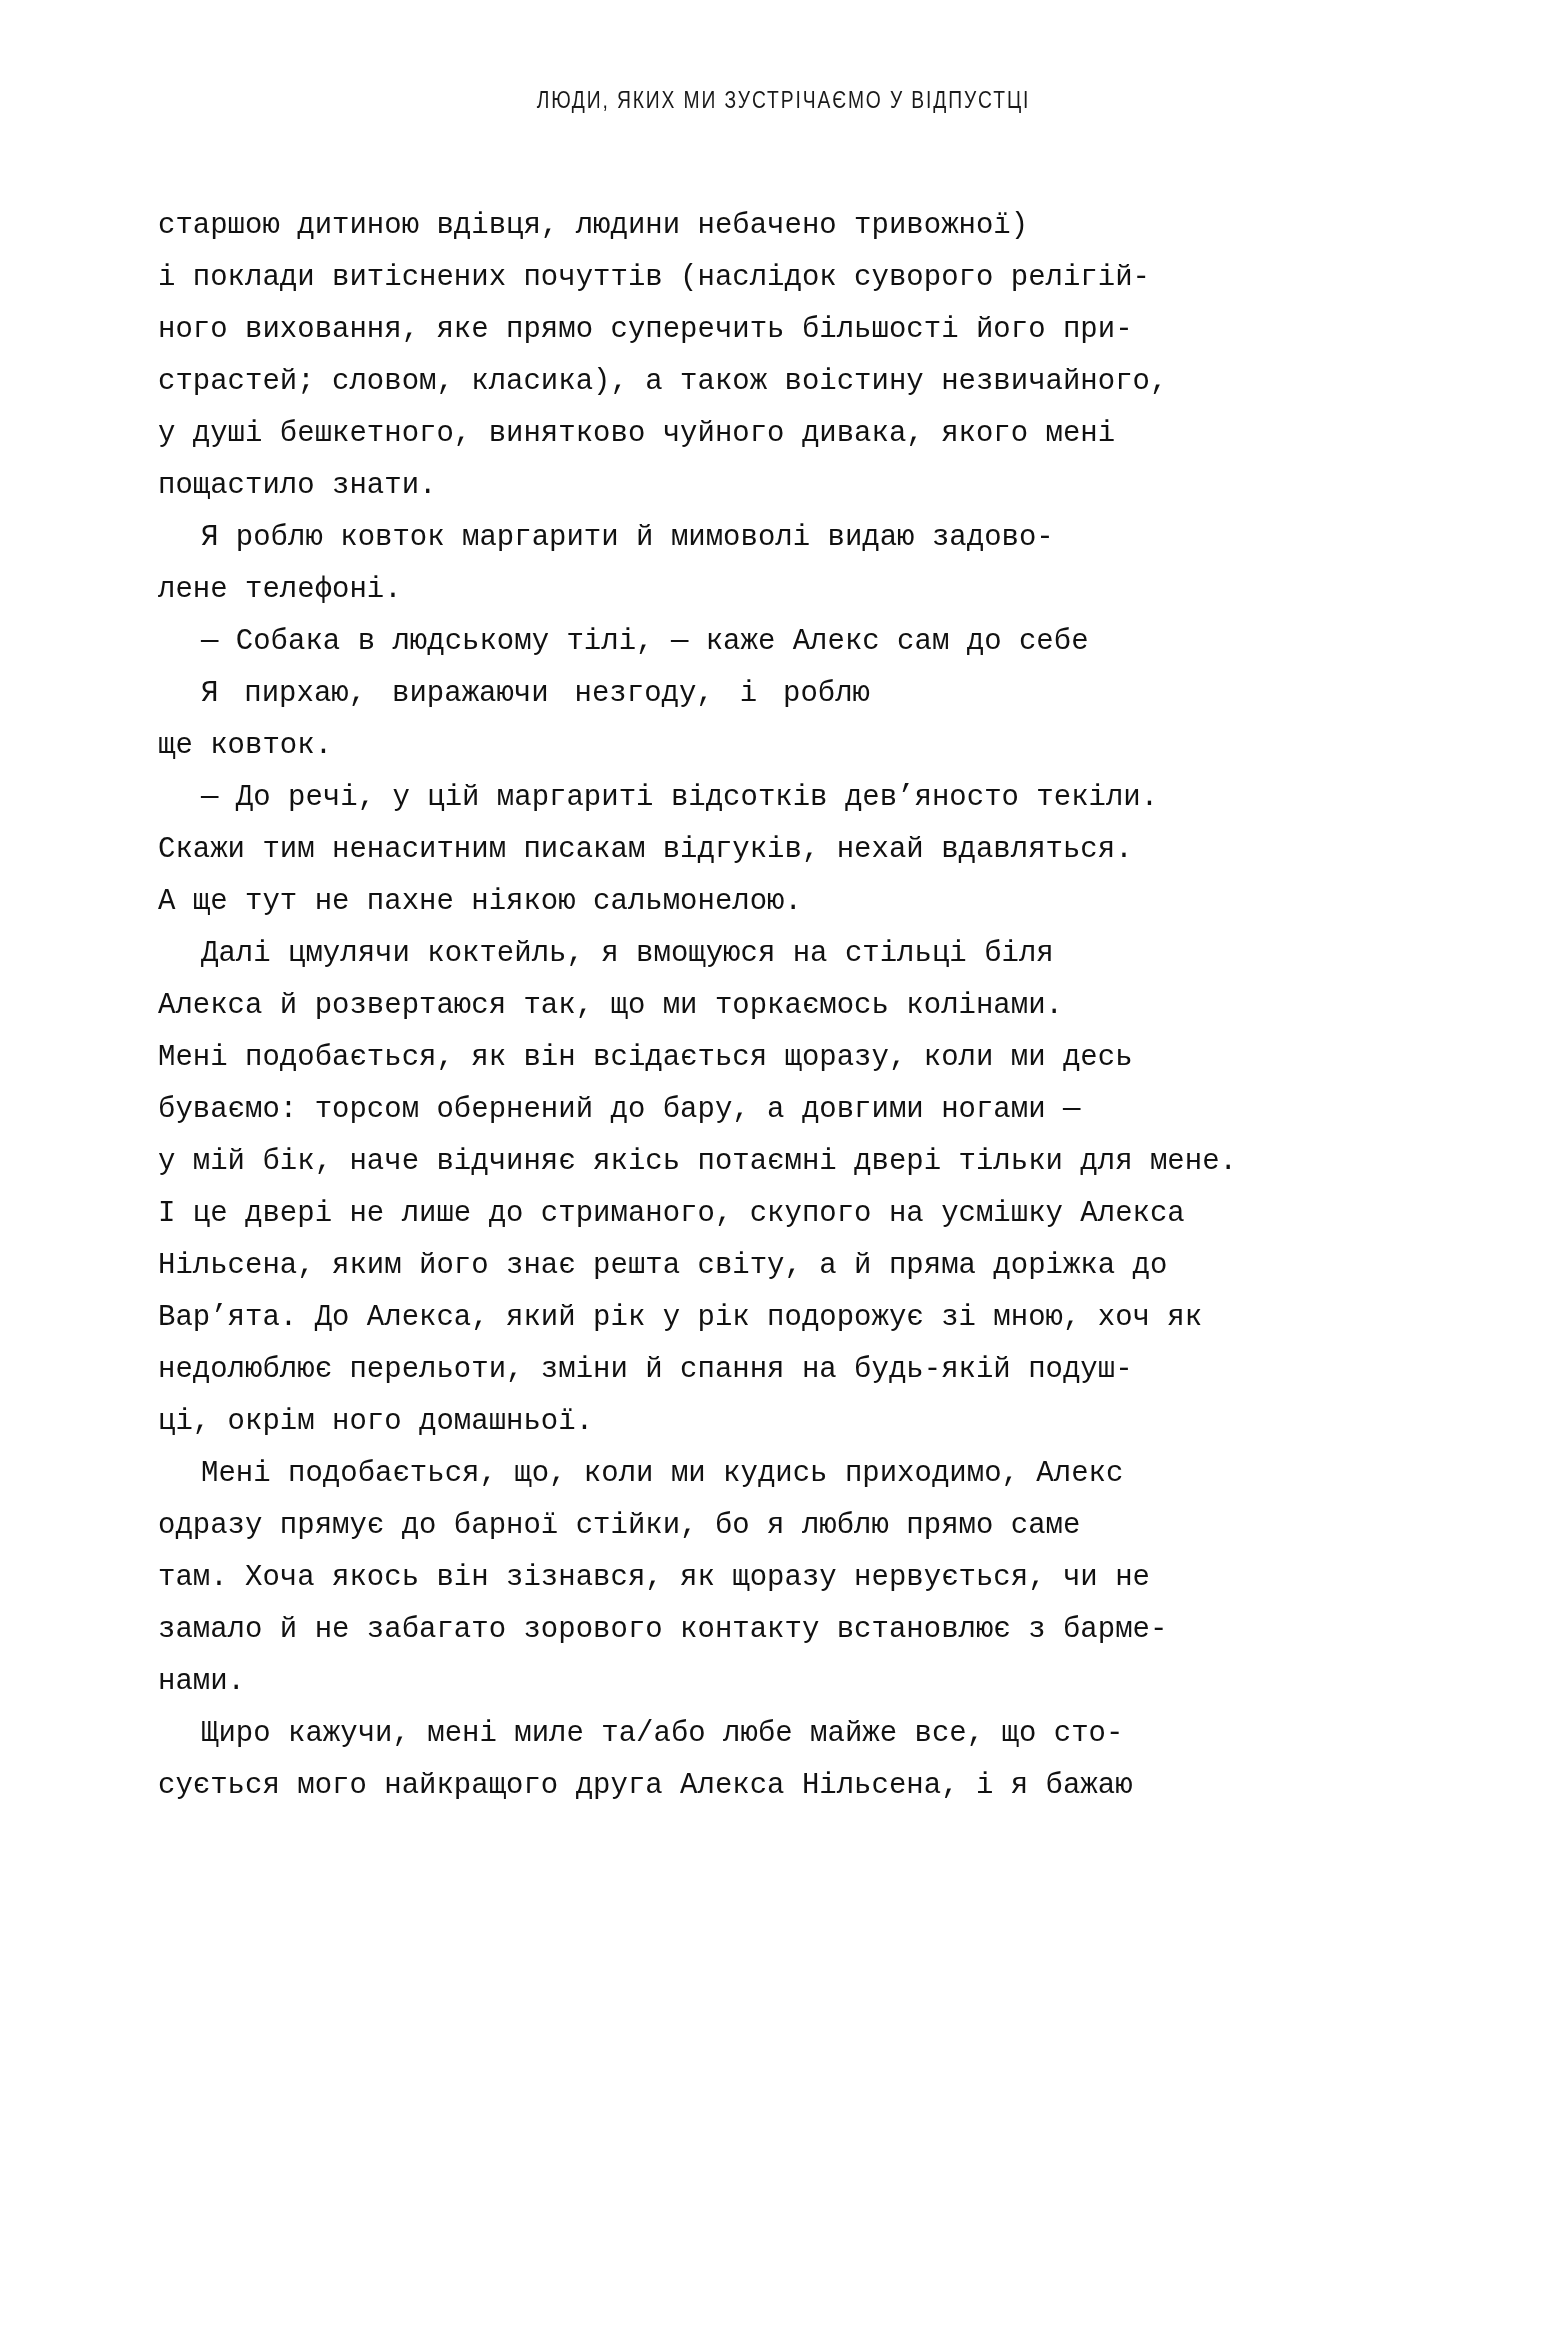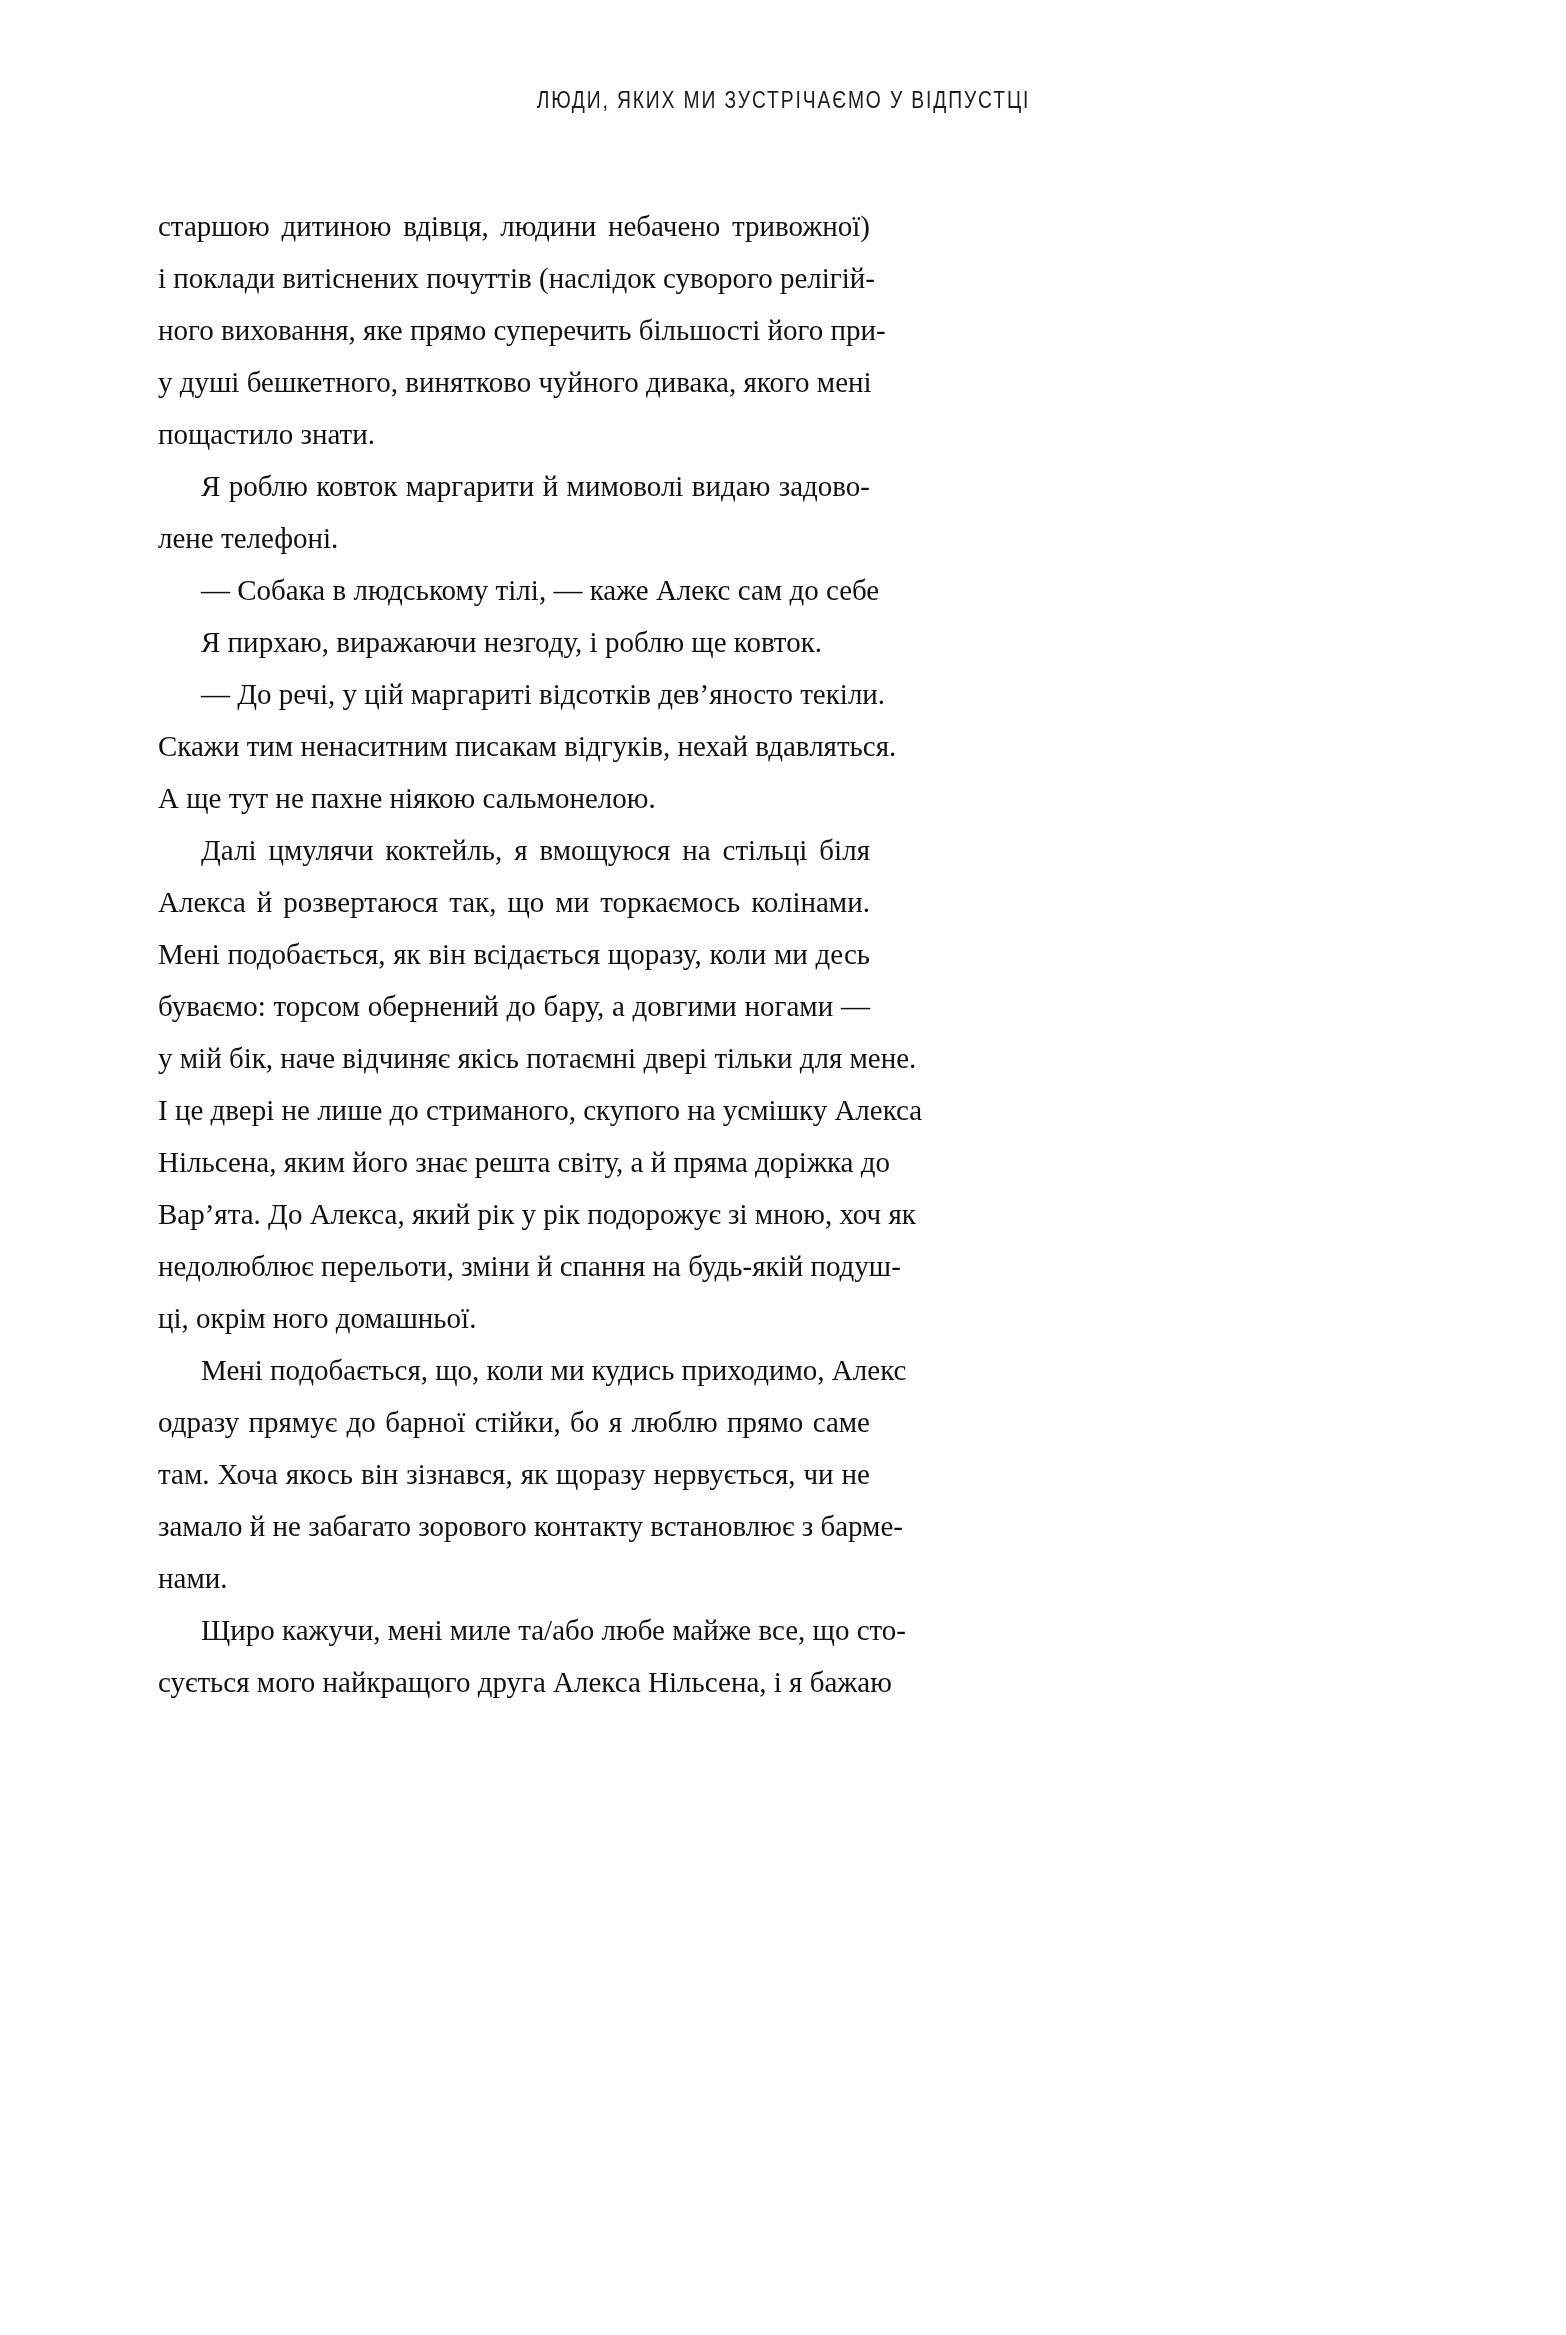--- a/index.html
+++ b/index.html
@@ -32,21 +32,21 @@
     white-space: nowrap;
     line-height: 1;
   }
 
   
   .textblock {
     position: absolute;
     top: 200px;
     left: 158px;
     width: 712px;
-    font-family: Liberation Serif, serif;
+    font-family: Liberation Mono, monospace;
     font-size: 29px;
     line-height: 52px;
     color: #111111;
     text-align: justify;
     text-justify: inter-word;
     -webkit-font-smoothing: antialiased;
   }
   .textblock p {
     margin: 0;
     text-indent: 0;
@@ -88,20 +88,21 @@
 <div class="page">
 
   <div class="running-head">ЛЮДИ, ЯКИХ МИ ЗУСТРІЧАЄМО У ВІДПУСТЦІ</div>
 
   <div class="textblock">
 
     <p>
       <span class="line">старшою дитиною вдівця, людини небачено тривожної)</span>
       <span class="line">і поклади витіснених почуттів (наслідок суворого релігій-</span>
       <span class="line">ного виховання, яке прямо суперечить більшості його при-</span>
+      <span class="line">страстей; словом, класика), а також воістину незвичайного,</span>
       <span class="line">у душі бешкетного, винятково чуйного дивака, якого мені</span>
       <span class="line last">пощастило знати.</span>
     </p>
 
     <p>
       <span class="line indent">Я роблю ковток маргарити й мимоволі видаю задово-</span>
       <span class="line last">лене телефоні.</span>
     </p>
 
     <p>

